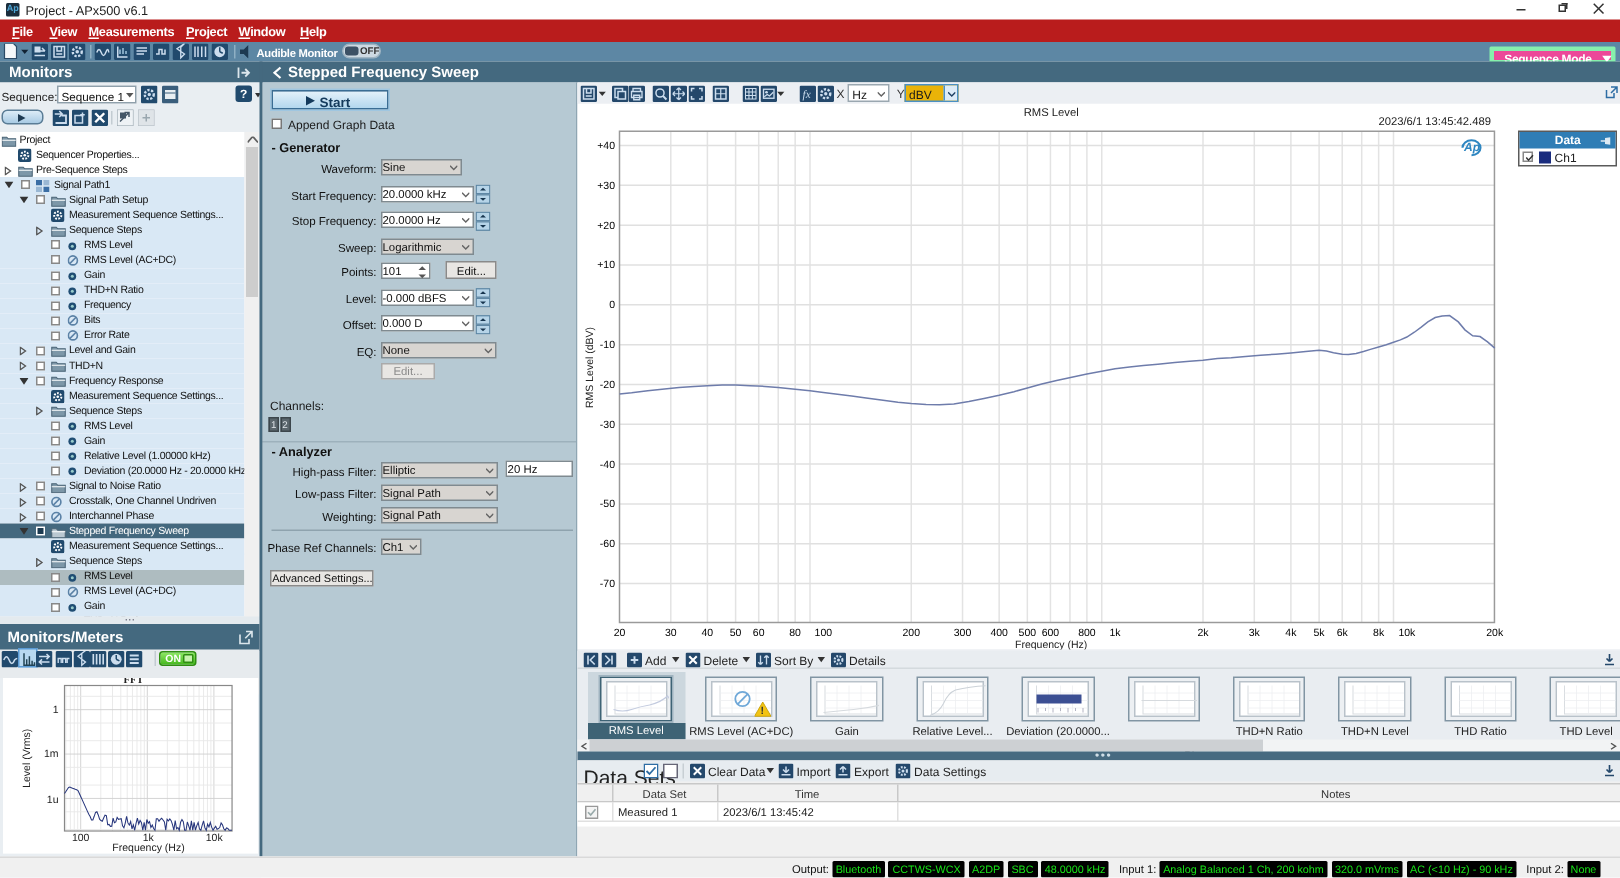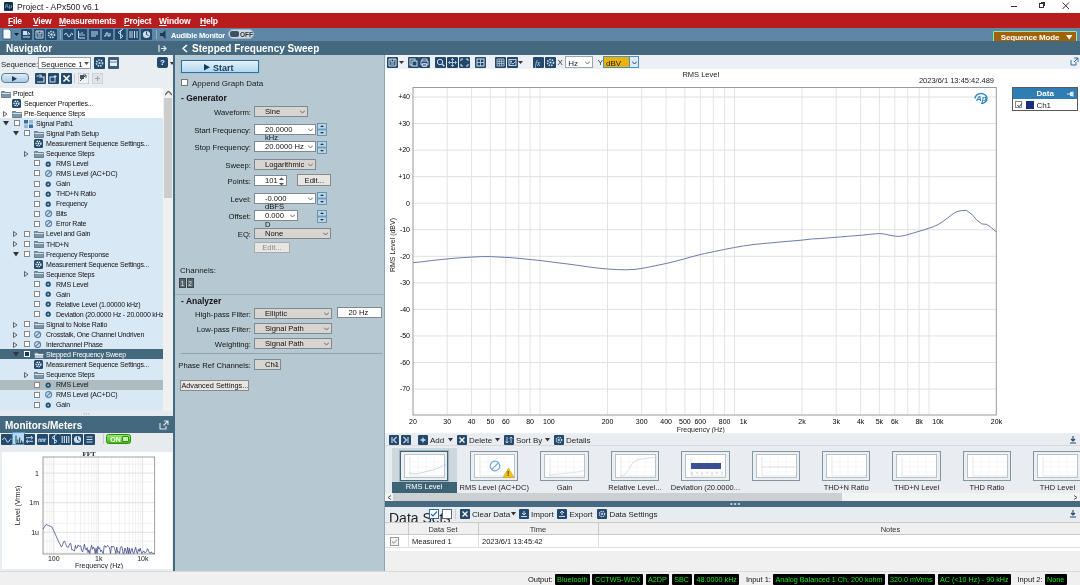--- a/index.html
+++ b/index.html
@@ -15,21 +15,21 @@
 
 #navpanel{left:0;top:55px;width:174px;height:530px;background:#e9eef2}
 #navborder{left:173px;top:41px;width:2px;height:530px;background:#44697f}
 #setpanel{left:175px;top:55px;width:209px;height:516px;background:#b6c9d3}
 #setborder{left:384px;top:55px;width:1px;height:516px;background:#8fa6b3}
 #graphpanel{left:385px;top:55px;width:695px;height:516px;background:#eceff3}
 #statusbar{left:0;top:571px;width:1080px;height:14px;background:#f0f0f0;border-top:1px solid #d9d9d9}
 .badge{display:inline-block;background:#000;color:#17e317;padding:1px 2.5px;margin-right:2.5px;font-size:7.2px;border-radius:1px;vertical-align:top}
 .slabel{display:inline-block;color:#111;font-size:7.5px;margin:1px 2px 0 4px;vertical-align:top}
 
-.combo{position:absolute;height:11px;background:#d8d5d1;border:1px solid #7f8a90;font-size:7.6px;line-height:8.6px;padding:1px 10px;color:#111}
+.combo{position:absolute;height:11px;background:#d8d5d1;border:1px solid #7f8a90;font-size:7.6px;line-height:8.6px;padding:1px 0;color:#111}
 .combow{background:#fff}
 .carr{position:absolute;right:2px;top:3px;width:5px;height:4px}
 .spin{position:absolute;width:10px;height:13px}
 .flabel{position:absolute;text-align:right;font-size:7.7px;color:#111}
 .btn{position:absolute;background:#e8e6e3;border:1px solid #8a8a8a;font-size:7.6px;text-align:center;color:#111}
 .shead{position:absolute;font-weight:bold;font-size:8.5px;color:#111}
 </style></head>
 <body>
 <div id="app">
 
@@ -107,30 +107,30 @@
       </svg>
   <div class="abs" style="left:156px;top:2px;width:1px;height:9px;background:#8fb0c4"></div>
   <svg class="abs" style="left:160px;top:2px" width="9" height="9">
         <path d="M0,3 h2.5 l3,-3 v9 l-3,-3 h-2.5 z" fill="#1d3a52"></path>
       </svg>
   <div class="abs" style="left:171px;top:2.5px;font-weight:bold;font-size:7.5px;letter-spacing:-0.2px;color:#fff">Audible Monitor</div>
   <div class="abs" style="left:228px;top:1px;width:26px;height:10px;background:#cdd9e2;border-radius:5px;border:1px solid #9fb4c2">
     <div class="abs" style="left:1px;top:1px;width:9px;height:6px;background:#3c5165;border-radius:2px"></div>
     <div class="abs" style="left:11px;top:1px;font-size:6.5px;font-weight:bold;color:#333">OFF</div>
   </div>
-  <div class="abs" style="left:993px;top:3px;width:84px;height:11.5px;background:#a16207;border:1px solid #86efac;border-radius:1px">
+  <div class="abs" style="left:993px;top:3px;width:84px;height:11.5px;background:#ec4899;border:3px solid #86efac;border-radius:1px">
     <div class="abs" style="left:0;top:1px;width:72px;text-align:center;font-weight:bold;font-size:8px;letter-spacing:-0.2px;color:#fff;white-space:nowrap">Sequence Mode</div>
     <svg class="abs" style="left:72px;top:3px" width="7" height="5">
           <path d="M0,0 h6.5 l-3.25,4.5 z" fill="#fff"></path>
         </svg>
   </div>
 </div>
 
 <div class="abs" id="hdrrow">
-  <div class="abs" style="left:6px;top:2px;font-weight:bold;font-size:10px;color:#fff">Navigator</div>
+  <div class="abs" style="left:6px;top:2px;font-weight:bold;font-size:10px;color:#fff">Monitors</div>
   <svg class="abs" style="left:158px;top:3px" width="10" height="9">
         <path d="M1,1 L1,8 M3,4.5 L8,4.5 M5.5,2 L8,4.5 L5.5,7" stroke="#dce6ec" stroke-width="1.2" fill="none"></path>
       </svg>
   <svg class="abs" style="left:181px;top:3px" width="7" height="9">
         <path d="M6,1 L2,4.5 L6,8" stroke="#fff" stroke-width="1.5" fill="none"></path>
       </svg>
   <div class="abs" style="left:192px;top:2px;font-weight:bold;font-size:10px;color:#fff">Stepped Frequency Sweep</div>
 </div>
 <div id="navpanel" class="abs">
 
@@ -640,21 +640,21 @@
   <div class="combo combow" style="left:79px;top:137.6px;width:62px">-0.000 dBFS<svg class="carr" viewBox="0 0 5 4">
           <path d="M0,0.5 L2.5,3 L5,0.5" stroke="#666" fill="none"></path>
         </svg></div>
   <div class="spin" style="left:142.3px;top:137px"><svg width="10" height="13" viewBox="0 0 10 13">
           <rect x="0.5" y="0.5" width="9" height="5.6" fill="#b6d4e8" stroke="#5b85a3" stroke-width="0.8"></rect>
           <rect x="0.5" y="6.9" width="9" height="5.6" fill="#b6d4e8" stroke="#5b85a3" stroke-width="0.8"></rect>
           <path d="M3,4 L5,2.2 L7,4 z" fill="#17354f"></path>
           <path d="M3,9 L5,10.8 L7,9 z" fill="#17354f"></path>
         </svg></div>
   <div class="flabel" style="left:0;top:157.4px;width:76px">Offset:</div>
-  <div class="combo combow" style="left:79px;top:155.4px;width:44px">0.000 D<svg class="carr" viewBox="0 0 5 4">
+  <div class="combo combow" style="left:79px;top:155.4px;width:62px">0.000 D<svg class="carr" viewBox="0 0 5 4">
           <path d="M0,0.5 L2.5,3 L5,0.5" stroke="#666" fill="none"></path>
         </svg></div>
   <div class="spin" style="left:142.3px;top:154.8px"><svg width="10" height="13" viewBox="0 0 10 13">
           <rect x="0.5" y="0.5" width="9" height="5.6" fill="#b6d4e8" stroke="#5b85a3" stroke-width="0.8"></rect>
           <rect x="0.5" y="6.9" width="9" height="5.6" fill="#b6d4e8" stroke="#5b85a3" stroke-width="0.8"></rect>
           <path d="M3,4 L5,2.2 L7,4 z" fill="#17354f"></path>
           <path d="M3,9 L5,10.8 L7,9 z" fill="#17354f"></path>
         </svg></div>
   <div class="flabel" style="left:0;top:175.2px;width:76px">EQ:</div>
   <div class="combo" style="left:79px;top:173.2px;width:77px">None<svg class="carr" viewBox="0 0 5 4">

